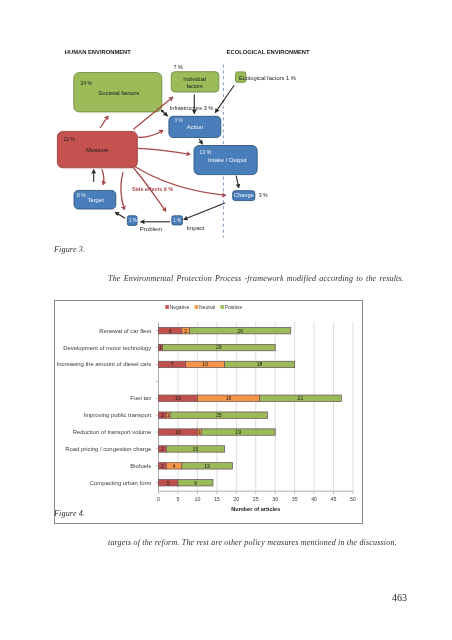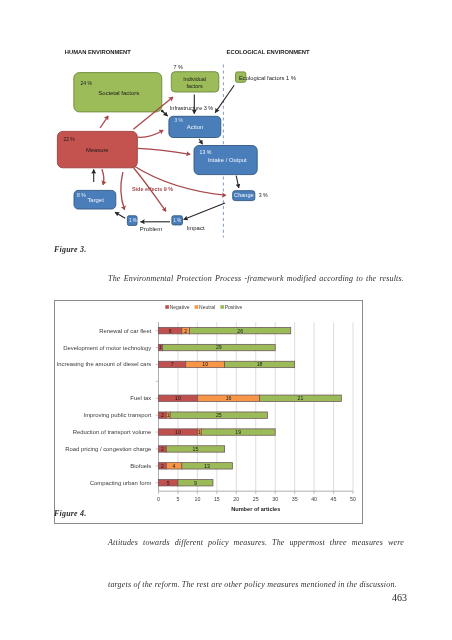--- a/index.html
+++ b/index.html
@@ -1,21 +1,21 @@
 <!DOCTYPE html>
 <html><head>
 <meta charset="utf-8">
 <style>
   html,body{margin:0;padding:0;}
   body{width:452px;height:640px;background:#ffffff;font-family:"Liberation Serif",serif;overflow:hidden;}
   .page{position:relative;width:452px;height:640px;}
   svg{display:block;}
   .dgm{position:absolute;left:0;top:0;}
   .cap{position:absolute;font-family:"Liberation Serif",serif;font-style:italic;font-size:8.0px;line-height:12.9px;color:#2e2e2e;text-align:justify;letter-spacing:0.19px;}
-  .cap .lbl{position:absolute;left:0;top:0;font-weight:bold;}
+  .cap .lbl{position:absolute;left:0;top:0;}
   .cap .txt{margin-left:54px;display:block;}
   .capline{display:block;text-align:justify;text-align-last:justify;margin-top:29px;}
   .capline.last{text-align-last:left;}
   .pgno{position:absolute;font-family:"Liberation Serif",serif;font-size:10px;color:#222;}
   #chartwrap{position:absolute;left:54px;top:300px;width:309px;height:224px;border:1px solid #8a8a8a;background:#fff;box-sizing:border-box;}
 </style>
 </head>
 <body>
 
 <div class="page">
@@ -214,19 +214,18 @@
           <rect x="122.95" y="178.54999999999998" width="35.010000000000005" height="6.4" fill="#9bbb59" stroke="#6b5358" stroke-width="0.75"></rect>
           <text x="140.455" y="183.64999999999998" font-family="&quot;Liberation Sans&quot;,sans-serif" font-size="5.2px" fill="#1a1a1a" text-anchor="middle">9</text>
         </g>
         <text x="200.75" y="210.2" font-family="&quot;Liberation Sans&quot;,sans-serif" font-size="5.6px" font-weight="bold" fill="#1a1a1a" text-anchor="middle">Number of articles</text>
       </svg>
   </div>
 
   <div class="cap" id="cap4" style="left:54px;top:508px;width:350px;">
     <span class="lbl">Figure 4.</span>
     <span class="txt">
-        <span class="capline">Attitudes towards different policy measures. The uppermost three measures were</span>
         <span class="capline last">targets of the reform. The rest are other policy measures mentioned in the discussion.</span>
       </span>
   </div>
 
   <div class="pgno" style="left:392px;top:592px;">463</div>
 </div>
 
 </body></html>

